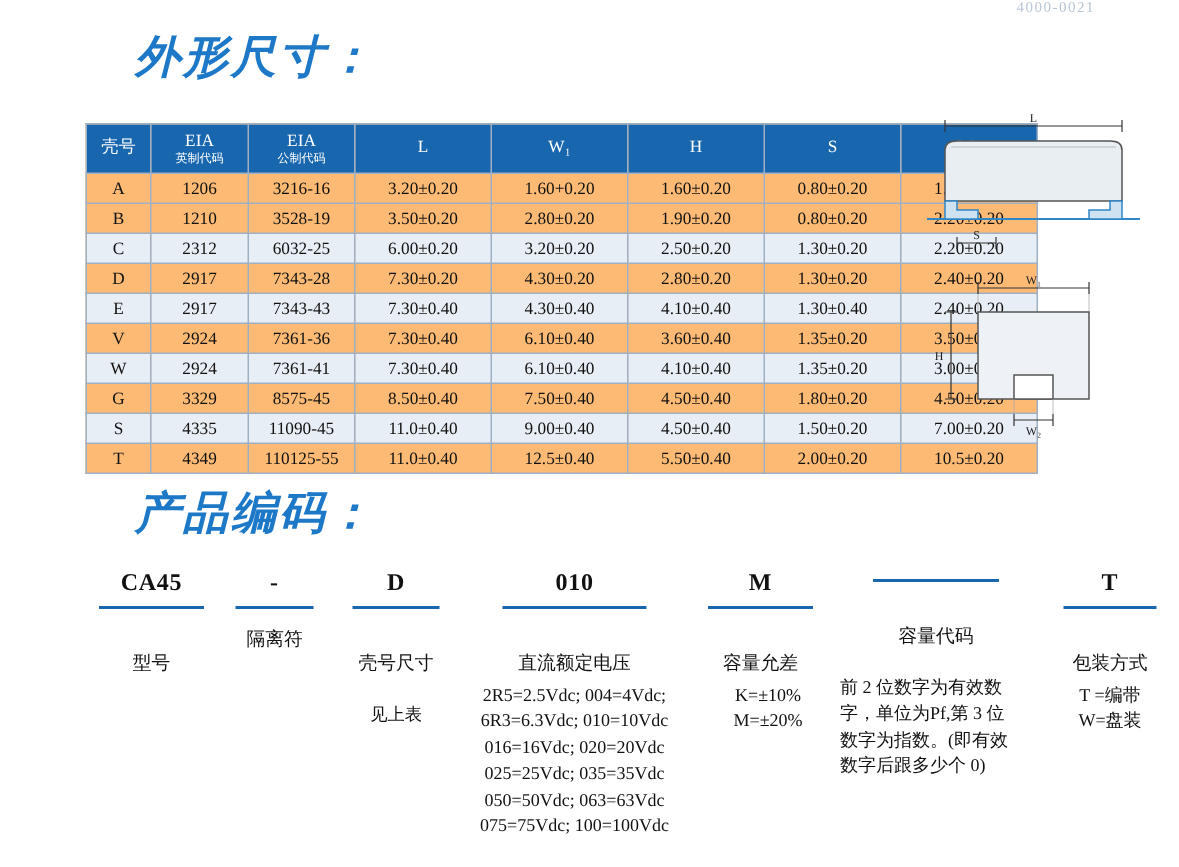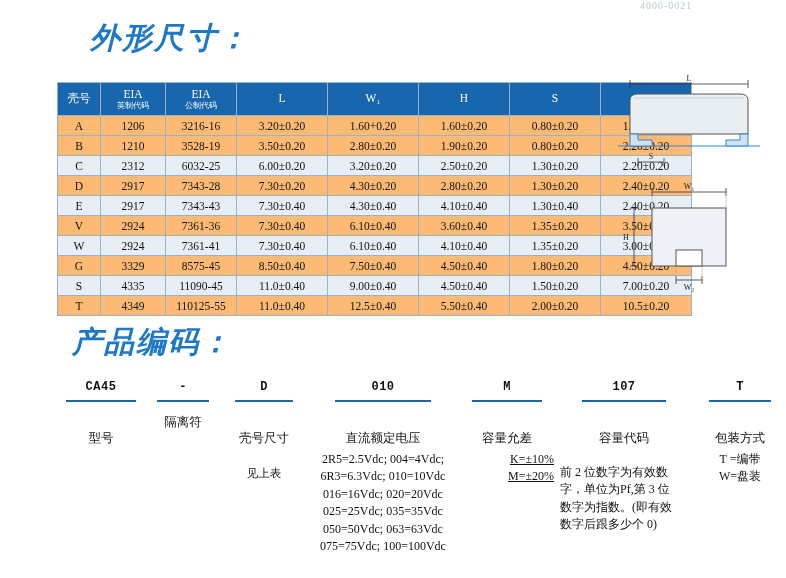--- a/index.html
+++ b/index.html
@@ -2,34 +2,34 @@
 <html><head>
 <meta charset="utf-8">
 <style>
   html,body{margin:0;padding:0;}
   body{
     width:786px;height:578px;background:#ffffff;
     font-family:"Liberation Serif", serif;
     position:relative;overflow:hidden;
   }
   .top-ghost{
-    position:absolute;left:640px;top:0px;width:90px;text-align:left;
+    position:absolute;left:640px;top:0px;width:90px;text-align:right;
     font-size:10px;color:#b9c6d6;letter-spacing:1px;
   }
   .section-title{
     position:absolute;
     font-family:"Liberation Serif", serif;
     font-weight:bold;font-style:italic;
     color:#1e78c8;
     font-size:30px;
     letter-spacing:2px;
     white-space:nowrap;
   }
   #title-dimensions{left:90px;top:18px;}
-  #title-partnumber{left:72px;top:322px;}
+  #title-partnumber{left:90px;top:322px;}
 
   
   table.dim{
     position:absolute;left:57px;top:82px;
     border-collapse:collapse;
     font-size:11.5px;
     background:#fdba74;
   }
   table.dim th, table.dim td{
     border:1px solid #9fb0c4;
@@ -68,23 +68,23 @@
   #pn-block{
     position:absolute;left:56px;top:380px;width:700px;height:180px;
   }
   .pn-col{
     position:absolute;
     text-align:center;
     font-size:12px;
     color:#111;
   }
   .pn-code{
-    font-size:12px;
+    font-size:16px;
     font-weight:bold;
-    font-family:Liberation Mono, monospace;
+    font-family:Liberation Serif, serif;
     letter-spacing:0.5px;
     white-space:nowrap;
   }
   .pn-rule{
     height:2px;background:#1866ae;margin:6px auto 0 auto;
   }
   .pn-label{
     margin-top:28px;
     font-size:12.5px;
     white-space:nowrap;
@@ -315,26 +315,25 @@
 016=16Vdc; 020=20Vdc
 025=25Vdc; 035=35Vdc
 050=50Vdc; 063=63Vdc
 075=75Vdc; 100=100Vdc</div>
   </div>
 
   <div class="pn-col" style="left:404px;top:0px;width:94px;">
     <div class="pn-code">M</div>
     <div class="pn-rule" style="width:70px;"></div>
     <div class="pn-label">容量允差</div>
-    <div class="pn-note" style="text-align:right;padding-left:10px;text-decoration:underline;">K=±10%
+    <div class="pn-note" style="text-align:center;padding-left:10px;">K=±10%
 M=±20%</div>
   </div>
 
   <div class="pn-col" style="left:500px;top:0px;width:136px;">
-    <div class="pn-code">107</div>
     <div class="pn-rule" style="width:84px;"></div>
     <div class="pn-label">容量代码</div>
     <div class="pn-note" style="text-align:left;padding-left:4px;margin-top:17px;">前 2 位数字为有效数
 字，单位为Pf,第 3 位
 数字为指数。(即有效
 数字后跟多少个 0)</div>
   </div>
 
   <div class="pn-col" style="left:638px;top:0px;width:92px;">
     <div class="pn-code">T</div>

